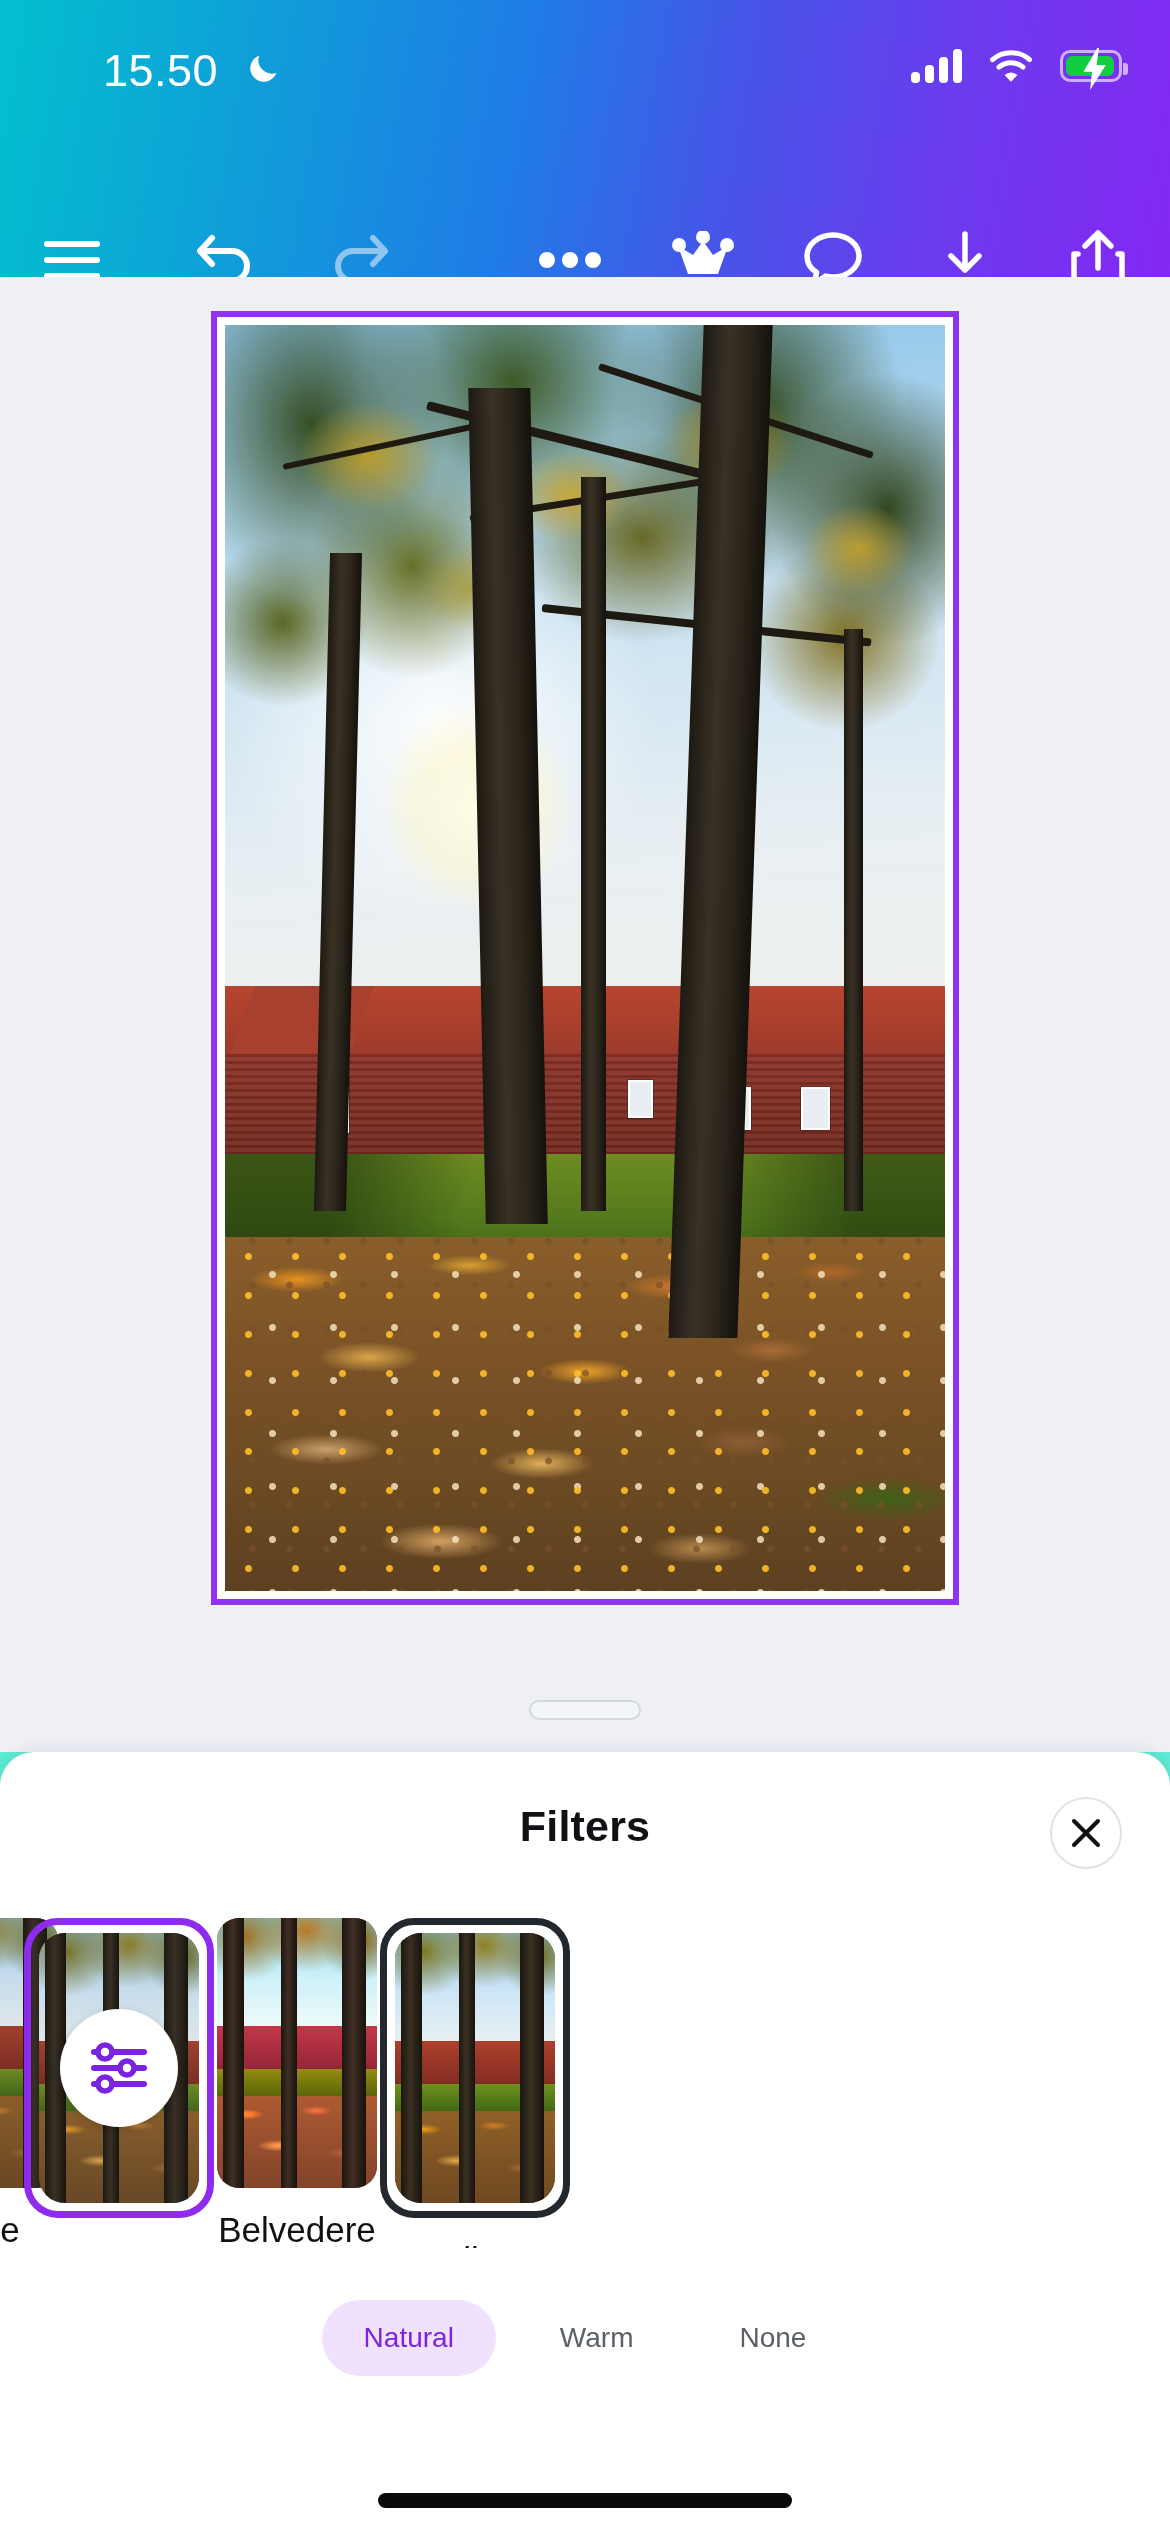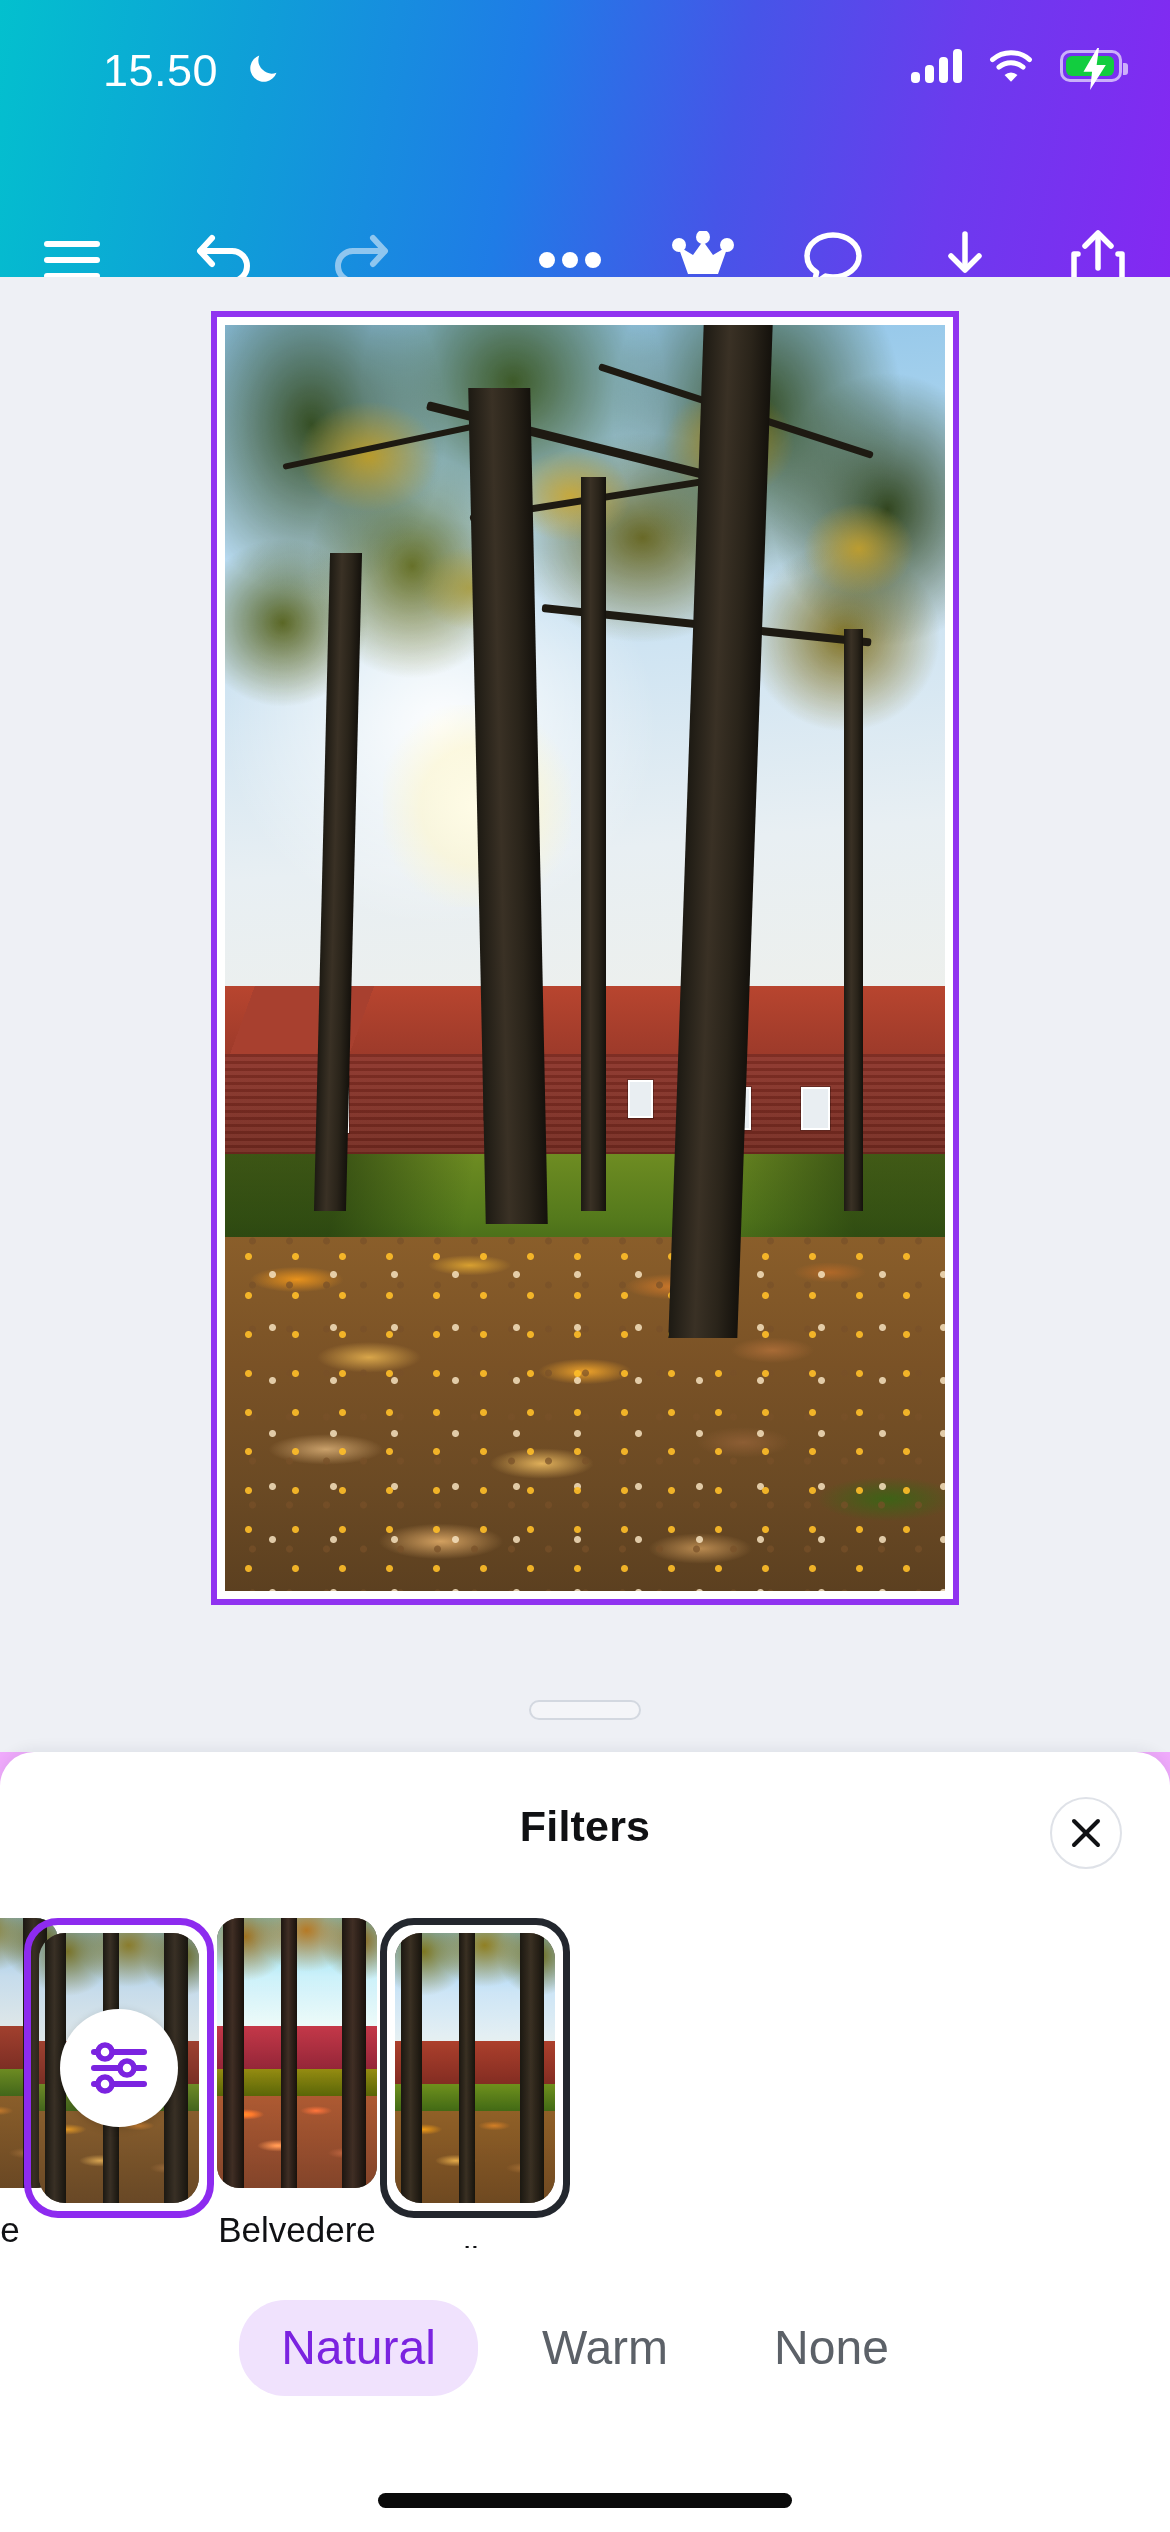--- a/index.html
+++ b/index.html
@@ -2,21 +2,21 @@
 <html><head>
 <meta charset="utf-8">
 <style>
   * { margin:0; padding:0; box-sizing:border-box; }
   html, body {
     width:1170px; height:2532px;
     font-family:"Liberation Sans", sans-serif;
     background:#EEF0F5;
     overflow:hidden;
   }
-  #app { position:relative; width:1170px; height:2532px; background:#f0abfc; }
+  #app { position:relative; width:1170px; height:2532px; background:#5eead4; }
 
   
   .topbar {
     position:absolute; left:0; top:0; width:1170px; height:277px;
     background:linear-gradient(100deg,#03C0CE 0%,#0F9ED8 22%,#1F7CE6 44%,#4655E8 62%,#6B3BEE 80%,#8428F2 100%);
   }
   .statusbar {
     position:absolute; left:0; top:0; width:1170px; height:100px;
   }
   .status-time {
@@ -248,21 +248,21 @@
     background:#fff; display:flex; align-items:center; justify-content:center;
     box-shadow:0 2px 8px rgba(0,0,0,.16);
   }
 
   
   .tabs {
     position:absolute; left:0; top:2300px; width:1170px;
     display:flex; justify-content:center; align-items:center; gap:22px;
   }
   .tab {
-    padding:24px 42px; border-radius:46px; font-size:48px; font-weight:400;
+    padding:24px 42px; border-radius:46px; font-size:28px; font-weight:400;
     color:#5C6168; background:transparent; border:none; cursor:pointer;
     white-space:nowrap; line-height:1;
   }
   .tab.active { background:#F0E2FD; color:#7B23E0; font-weight:500; }
 
   .home-indicator {
     position:absolute; left:50%; bottom:24px; transform:translateX(-50%);
     width:414px; height:15px; border-radius:8px; background:#0A0A0A;
   }
 </style>

